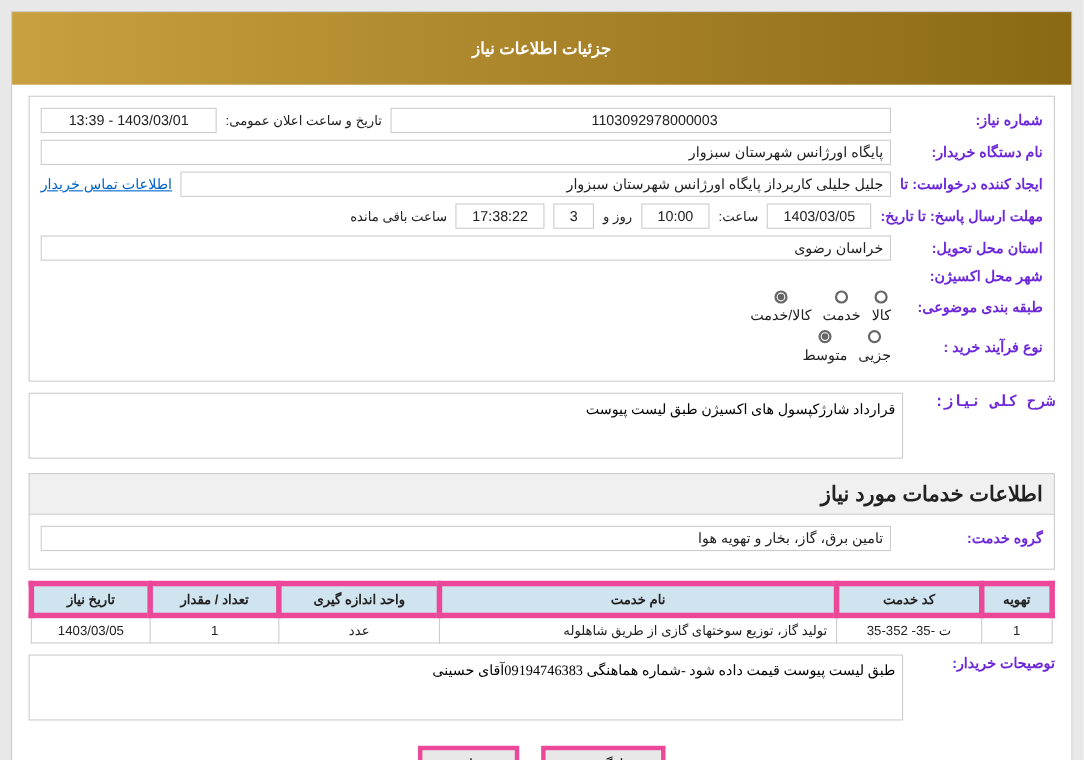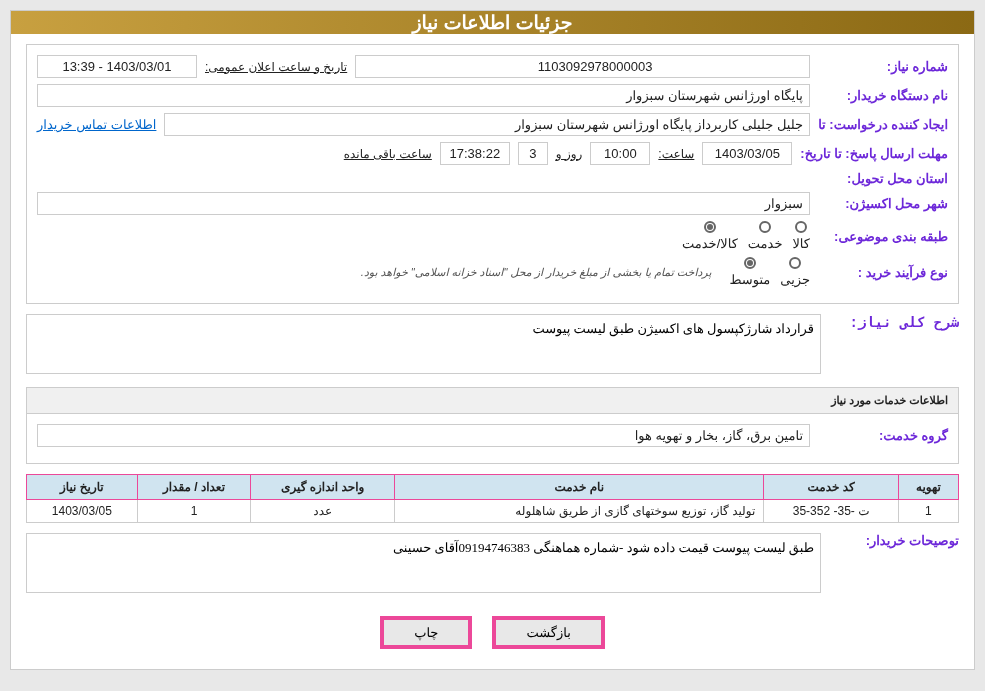--- a/index.html
+++ b/index.html
@@ -17,22 +17,22 @@
       padding: 10px;
     }
     .main-card {
       background: #fff;
       border: 1px solid #ccc;
     }
     .header-bar {
       background: linear-gradient(to left, #8B6914, #c8a040);
       color: #fff;
       text-align: center;
-      padding: 0 15px;
-      font-size: 19px;
+      padding: 24px 15px;
+      font-size: 15px;
       font-weight: bold;
     }
     .content-area {
       padding: 10px 15px;
     }
     .info-section {
       border: 1px solid #ccc;
       padding: 10px;
       margin-bottom: 10px;
     }
@@ -58,26 +58,25 @@
       min-height: 22px;
     }
     .form-value.number {
       direction: ltr;
       text-align: center;
       padding-left: 31px;
     }
     .small-label {
       white-space: nowrap;
       font-size: 12px;
-      text-decoration: underline;
     }
     .small-value {
       background: #fff;
       border: 1px solid #ccc;
-      padding: 3px 3px;
+      padding: 3px 14px;
       min-height: 22px;
       text-align: center;
     }
     .link-text {
       color: #0066cc;
       cursor: pointer;
       text-decoration: underline;
       white-space: nowrap;
     }
     .radio-group {
@@ -108,21 +107,21 @@
       position: absolute;
       top: 1px;
       left: 1px;
     }
     .section-title {
       background: #f0f0f0;
       border: 1px solid #ccc;
       border-bottom: none;
       padding: 6px 10px;
       font-weight: bold;
-      font-size: 11px;
+      font-size: 19px;
       text-align: right;
     }
     .textarea-box {
       width: 100%;
       border: 1px solid #ccc;
       padding: 6px;
       min-height: 60px;
       text-align: right;
       resize: none;
       background: #fff;
@@ -130,21 +129,21 @@
     .table-section {
       margin-bottom: 10px;
     }
     .data-table {
       width: 100%;
       border-collapse: collapse;
       font-size: 12px;
     }
     .data-table th {
       background: #d0e4f0;
-      border: 1px solid #ec4899;
+      border: 5px solid #ec4899;
       padding: 5px 8px;
       text-align: center;
     }
     .data-table td {
       border: 1px solid #ccc;
       padding: 4px 8px;
       text-align: center;
     }
     .data-table tr:nth-child(even) td {
       background: #f9f9f9;
@@ -210,25 +209,25 @@
           <span class="small-label">ساعت:</span>
           <span class="small-value" style="min-width:60px">10:00</span>
           <span class="small-label">روز و</span>
           <span class="small-value" style="min-width:30px">3</span>
           <span class="small-value" style="min-width:70px; direction:ltr;">17:38:22</span>
           <span class="small-label">ساعت باقی مانده</span>
         </div>
 
         <div class="form-row">
           <span class="form-label">استان محل تحویل:</span>
+          <span class="form-value">خراسان رضوی</span>
         </div>
 
         <div class="form-row">
           <span class="form-label">شهر محل اکسیژن:</span>
-          <span class="form-value">سبزوار</span>
         </div>
 
         <div class="form-row">
           <span class="form-label">طبقه بندی موضوعی:</span>
           <div class="radio-group">
             <div class="radio-item">
               <span class="radio-circle"></span>
               <span>کالا</span>
             </div>
             <div class="radio-item">
@@ -247,21 +246,20 @@
           <div class="radio-group">
             <div class="radio-item">
               <span class="radio-circle"></span>
               <span>جزیی</span>
             </div>
             <div class="radio-item">
               <span class="radio-circle selected"></span>
               <span>متوسط</span>
             </div>
           </div>
-          <span class="italic-note" style="font-size:11px; margin-right:10px;">پرداخت تمام یا بخشی از مبلغ خریدار از محل "اسناد خزانه اسلامی" خواهد بود.</span>
         </div>
 
       </div>
 
       <div class="form-row" style="align-items:flex-start; margin-bottom:10px;">
         <span class="form-label" style="font-weight:bold; font-size:14px;font-family:Liberation Mono, monospace;">شرح کلی نیاز:</span>
         <div class="textarea-container">
           <textarea class="textarea-box" readonly="" style="direction: rtl; font-family: Tahoma; font-size: 13px;">قرارداد شارژکپسول های اکسیژن طبق لیست پیوست</textarea>
         </div>
       </div>

